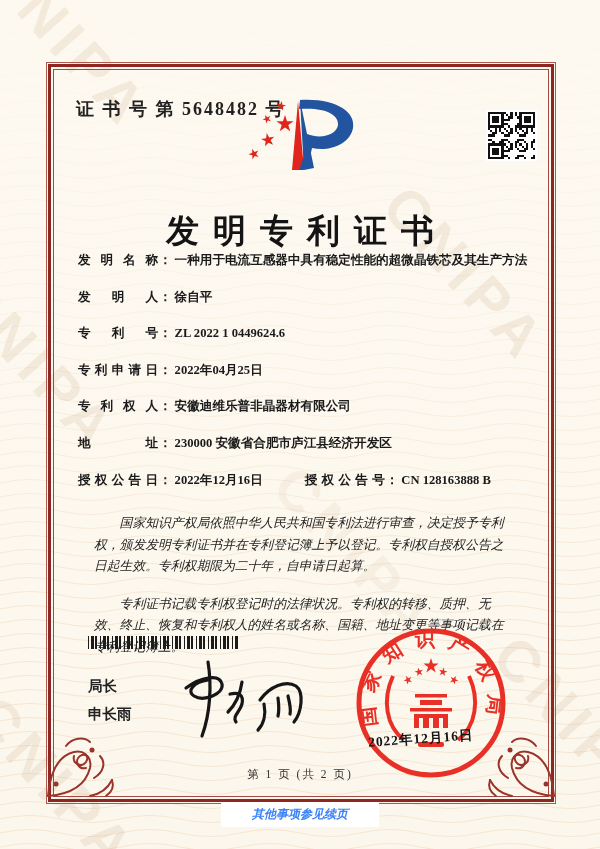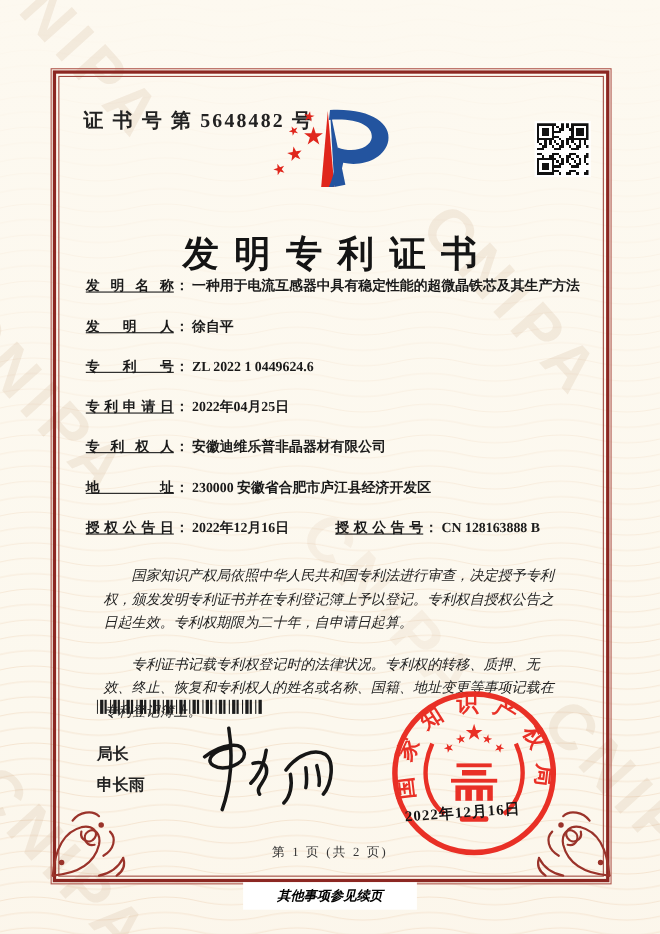--- a/index.html
+++ b/index.html
@@ -25,38 +25,38 @@
   .cert-no{position:absolute;z-index:3;left:76px;top:97px;font-size:18px;font-weight:600;
            letter-spacing:2px;color:#222;}
   .logo{position:absolute;z-index:3;left:238px;top:94px;}
   .qr{position:absolute;z-index:3;left:486px;top:110px;background:#fff;padding:2px;}
   .title{position:absolute;z-index:3;left:0;right:0;top:182px;text-align:center;
          font-size:33px;font-weight:bold;color:#141414;letter-spacing:14px;padding-left:14px;margin-top:27px;}
   .fields{position:absolute;z-index:3;left:78px;top:250px;width:460px;font-size:12.6px;
           font-weight:600;color:#1a1a1a;}
   .row{white-space:nowrap;line-height:21px;margin-bottom:15.6px;}
   .lbl{display:inline-block;width:80px;text-align:justify;text-align-last:justify;
-       vertical-align:top;text-decoration:underline;}
+       vertical-align:top;}
   .colon{margin:0 3px 0 1px;}
   .pair2{margin-left:42px;}
   .paras{position:absolute;z-index:3;left:78px;top:497px;width:446px;font-size:12.8px;
          line-height:21.6px;color:#222;font-style:italic;font-weight:500;}
   .paras p{margin:16px;text-indent:2em;}
   .barcode{position:absolute;z-index:3;left:88px;top:636px;}
   .officer{position:absolute;z-index:3;left:88px;top:672px;line-height:28px;font-size:14.5px;
            font-weight:bold;color:#222;font-family:"Liberation Sans","DejaVu Sans",sans-serif;}
   .signature{position:absolute;z-index:4;left:168px;top:652px;}
   .seal{position:absolute;z-index:4;left:346px;top:618px;opacity:.95;}
   .seal-date{position:absolute;z-index:5;left:368px;top:730px;font-size:13.5px;font-weight:bold;
              color:#151515;letter-spacing:1px;transform:rotate(-4deg);white-space:nowrap;}
   .page-num{position:absolute;z-index:3;left:0;right:0;top:767px;text-align:center;
             font-size:11.5px;letter-spacing:2px;color:#333;}
   .note{position:absolute;z-index:3;left:50%;transform:translateX(-50%);top:802px;
         background:#fff;padding:4px 31px;font-size:12px;font-style:italic;font-weight:600;
-        color:#000000;white-space:nowrap;}
+        color:#3b82f6;white-space:nowrap;}
 </style>
 </head>
 <body>
 
 <svg width="0" height="0" style="position:absolute">
   <defs>
     <polygon id="st" points="0,-1 0.224,-0.309 0.951,-0.309 0.363,0.118 0.588,0.809 0,0.382 -0.588,0.809 -0.363,0.118 -0.951,-0.309 -0.224,-0.309"></polygon>
     <pattern id="wv" width="120" height="14" patternUnits="userSpaceOnUse">
       <path d="M0 7 Q30 0 60 7 T120 7" fill="none" stroke="#efd6bc" stroke-width="1"></path>
     </pattern>

